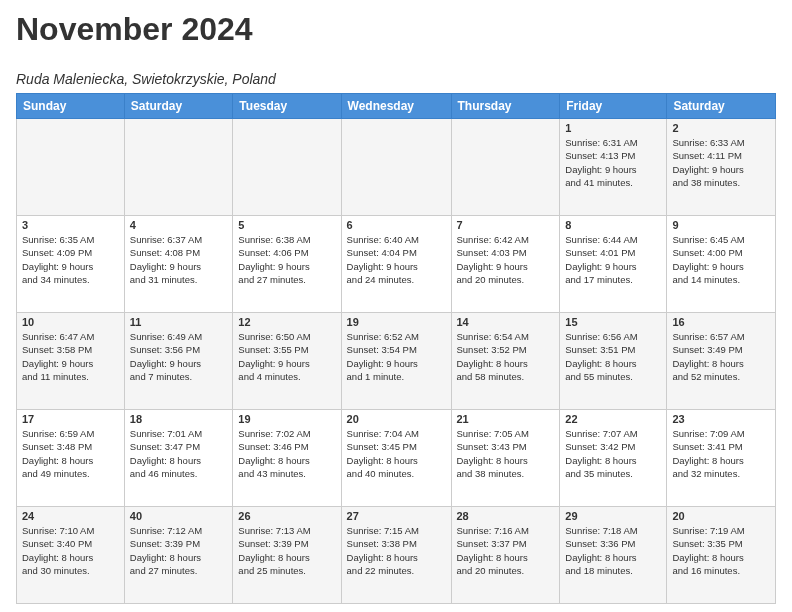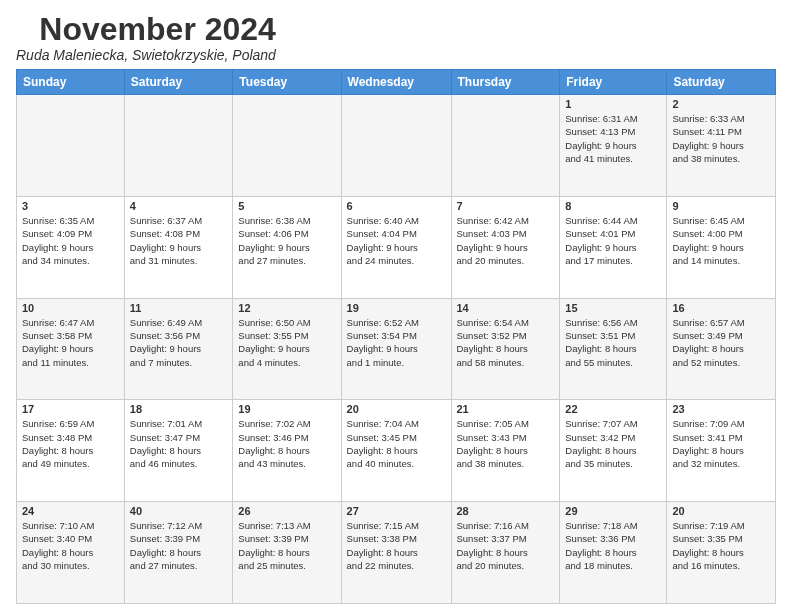--- a/index.html
+++ b/index.html
@@ -22,32 +22,32 @@
       align-items: flex-start;
       justify-content: space-between;
       margin-bottom: 6px;
     }
     .logo {
       display: flex;
       align-items: center;
       gap: 4px;
     }
     .title-area {
-      text-align: right;
     }
     .month-title {
       font-size: 32px;
       font-weight: bold;
       color: #333;
       line-height: 1.1;
     }
     .location-title {
       font-size: 14px;
       color: #333;
       font-style: italic;
+      margin-top: 24px;
     }
     .calendar {
       flex: 1;
       display: flex;
       flex-direction: column;
     }
     table {
       width: 100%;
       border-collapse: collapse;
       flex: 1;

